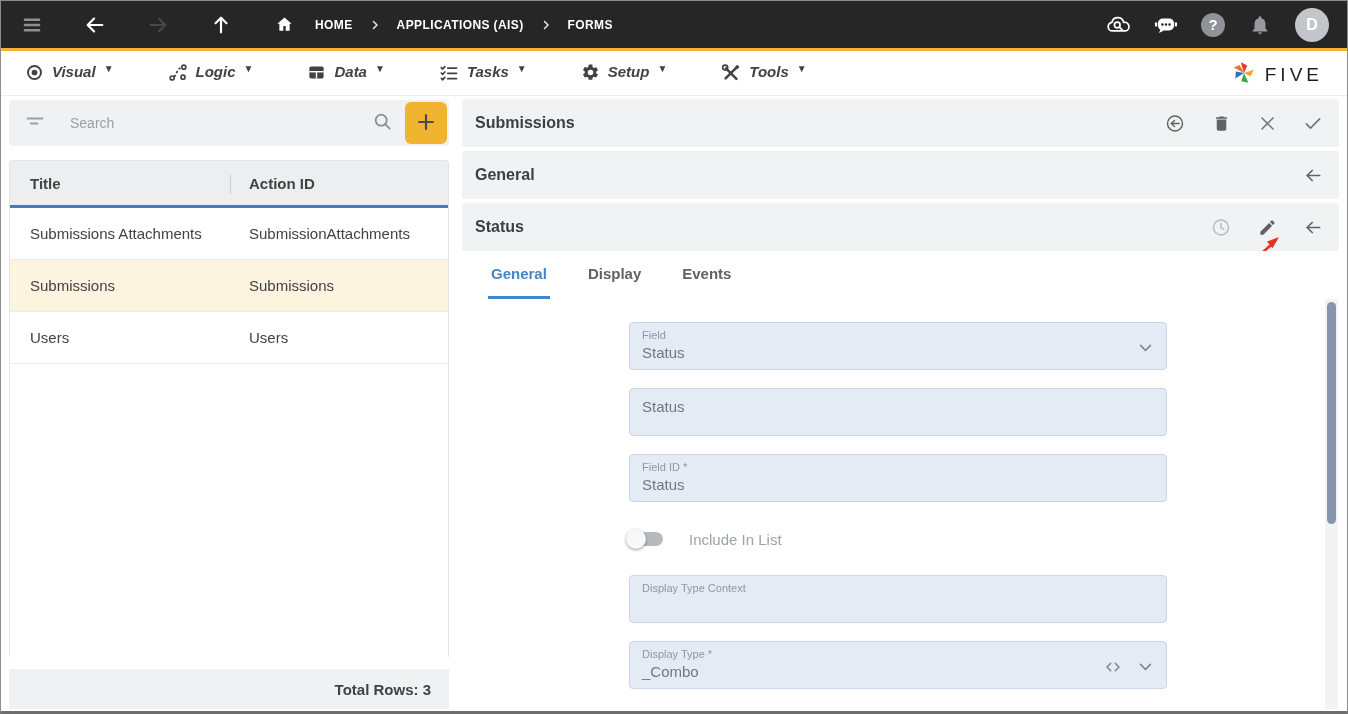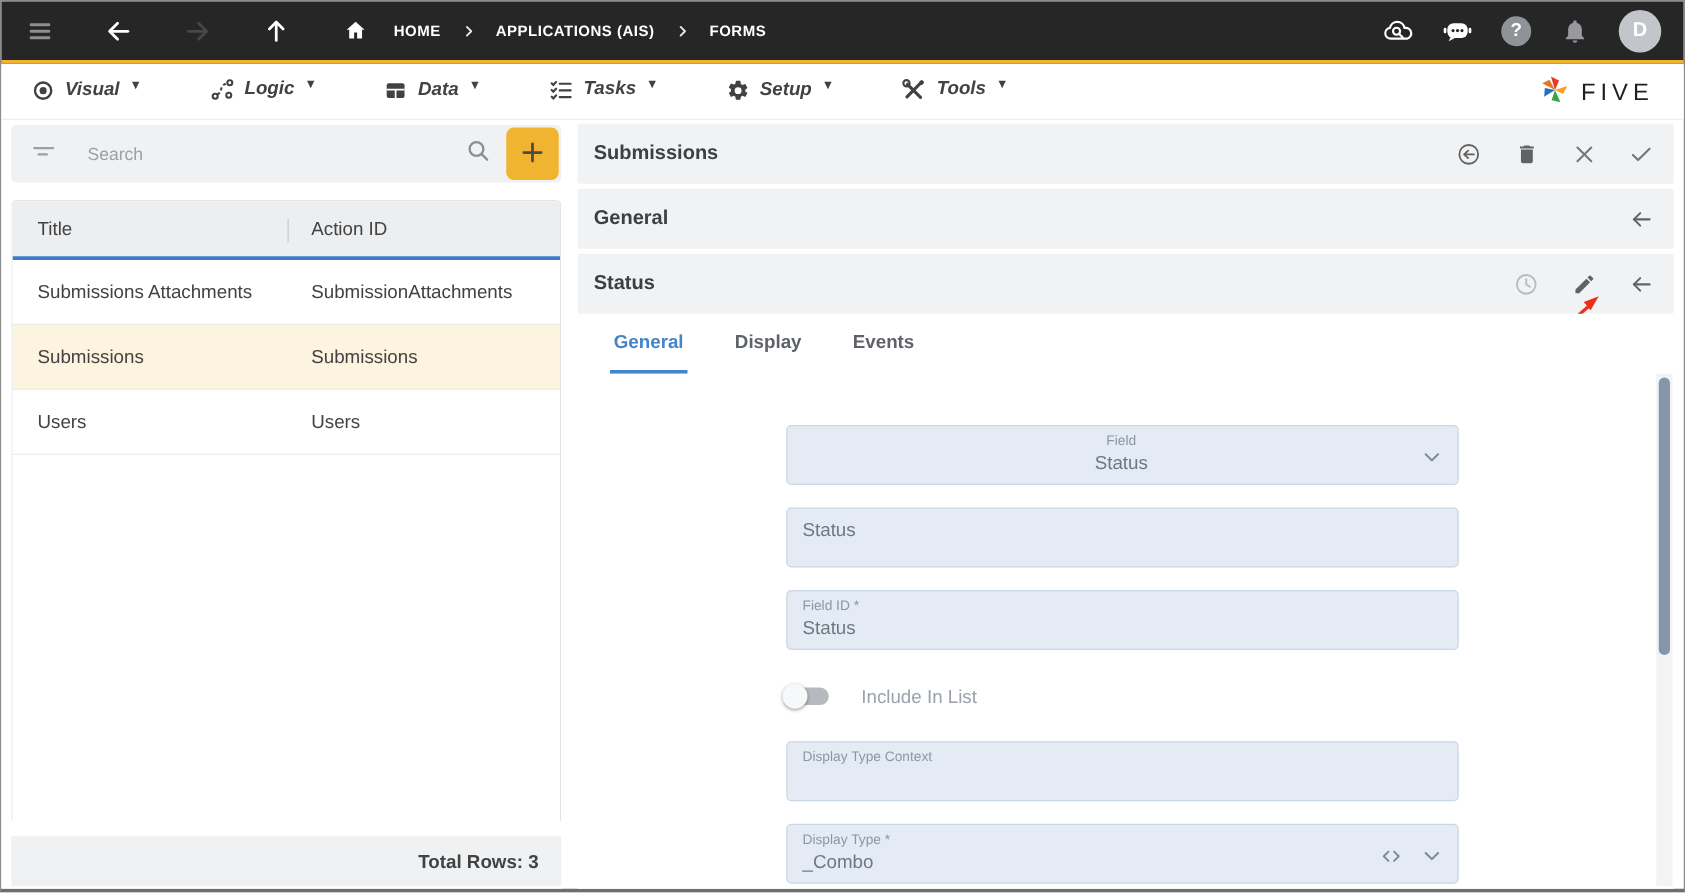--- a/index.html
+++ b/index.html
@@ -45,21 +45,21 @@
   .search-row input { flex:1; border:none; outline:none; background:transparent; font-size:14px; color:#737373;
                       font-family:"Liberation Sans", sans-serif;margin-left:13px; }
   .search-row input::placeholder { color:#9aa0a6; }
   .search-row .mag { margin:0 10px; flex:0 0 auto; cursor:pointer; }
   .add-btn { width:42px; height:42px; margin:2px; border-radius:6px; background:#F0B431; border:none; cursor:pointer;
              display:flex; align-items:center; justify-content:center; flex:0 0 auto; }
 
   .table-wrap { position:absolute; top:64px; left:8px; width:440px; bottom:54px;
                 border:1px solid #e2e4e7; border-bottom:none; border-radius:4px 4px 0 0; background:#fff; overflow:hidden; }
   .thead { position:relative; height:47px; background:#EDEEF0; border-bottom:3px solid #3D7CC9;
-           display:flex; align-items:center; font-size:15px; font-weight:normal; color:#424242; }
+           display:flex; align-items:center; font-size:15px; font-weight:bold; color:#424242; }
   .thead .c1 { width:219px; padding-left:20px; }
   .thead .c2 { flex:1; padding-left:20px; }
   .thead .col-divider { position:absolute; left:220px; top:14px; height:19px; width:1px; background:#c9cbcf; }
   .trow { height:52px; display:flex; align-items:center; font-size:15px; color:#424242;
           border-bottom:1px solid #ececee; background:#fff; cursor:pointer; }
   .trow.selected { background:#FCF4DE; }
   .trow .c1 { width:219px; padding-left:20px; }
   .trow .c2 { flex:1; padding-left:20px; }
   .lfooter { position:absolute; bottom:2px; left:8px; width:440px; height:40px; background:#EFF1F3;
              display:flex; align-items:center; justify-content:flex-end; padding-right:18px;
@@ -82,21 +82,21 @@
          color:#5f6368; cursor:pointer; border-bottom:3px solid transparent; }
   .tab.active { color:#4285C8; border-bottom-color:#4285C8; }
 
   .content { position:absolute; top:203px; left:0; right:0; bottom:0; background:#fff; overflow:hidden; }
   .fld { position:relative; margin-left:167px; width:538px; height:48px; background:#E4EBF4;
          border:1px solid #c9d6e6; border-radius:4px; padding:6px 14px 0 12px; cursor:text; }
   .fld .flabel { font-size:11px; color:#8d97a3; }
   .fld .fvalue { font-size:15px; color:#70787f; margin-top:3px; }
   .fld .chev { position:absolute; right:12px; top:16px; cursor:pointer; }
   .fld .codeic { position:absolute; right:44px; top:16px; cursor:pointer; }
-  .fld-field { margin-top:41px;text-align:center; }
+  .fld-field { margin-top:23px; }
   .fld + .fld { margin-top:18px; }
 
   .toggle-row { margin:21px 0 20px 167px; display:flex; align-items:center; height:32px; }
   .switch { position:relative; width:34px; height:14px; background:#b6babe; border-radius:7px; cursor:pointer; }
   .switch .knob { position:absolute; left:-3px; top:-3px; width:20px; height:20px; border-radius:50%;
                   background:#f7f8f9; box-shadow:0 1px 3px rgba(0,0,0,.4); }
   .toggle-label { margin-left:26px; font-size:15px; color:#9aa3ab; }
 
   .scrollbar { position:absolute; top:203px; right:1px; width:13px; bottom:2px; background:#F2F3F4; }
   .scroll-thumb { margin:3px auto 0; width:9px; height:222px; background:#8695AC; border-radius:5px; cursor:grab; }

